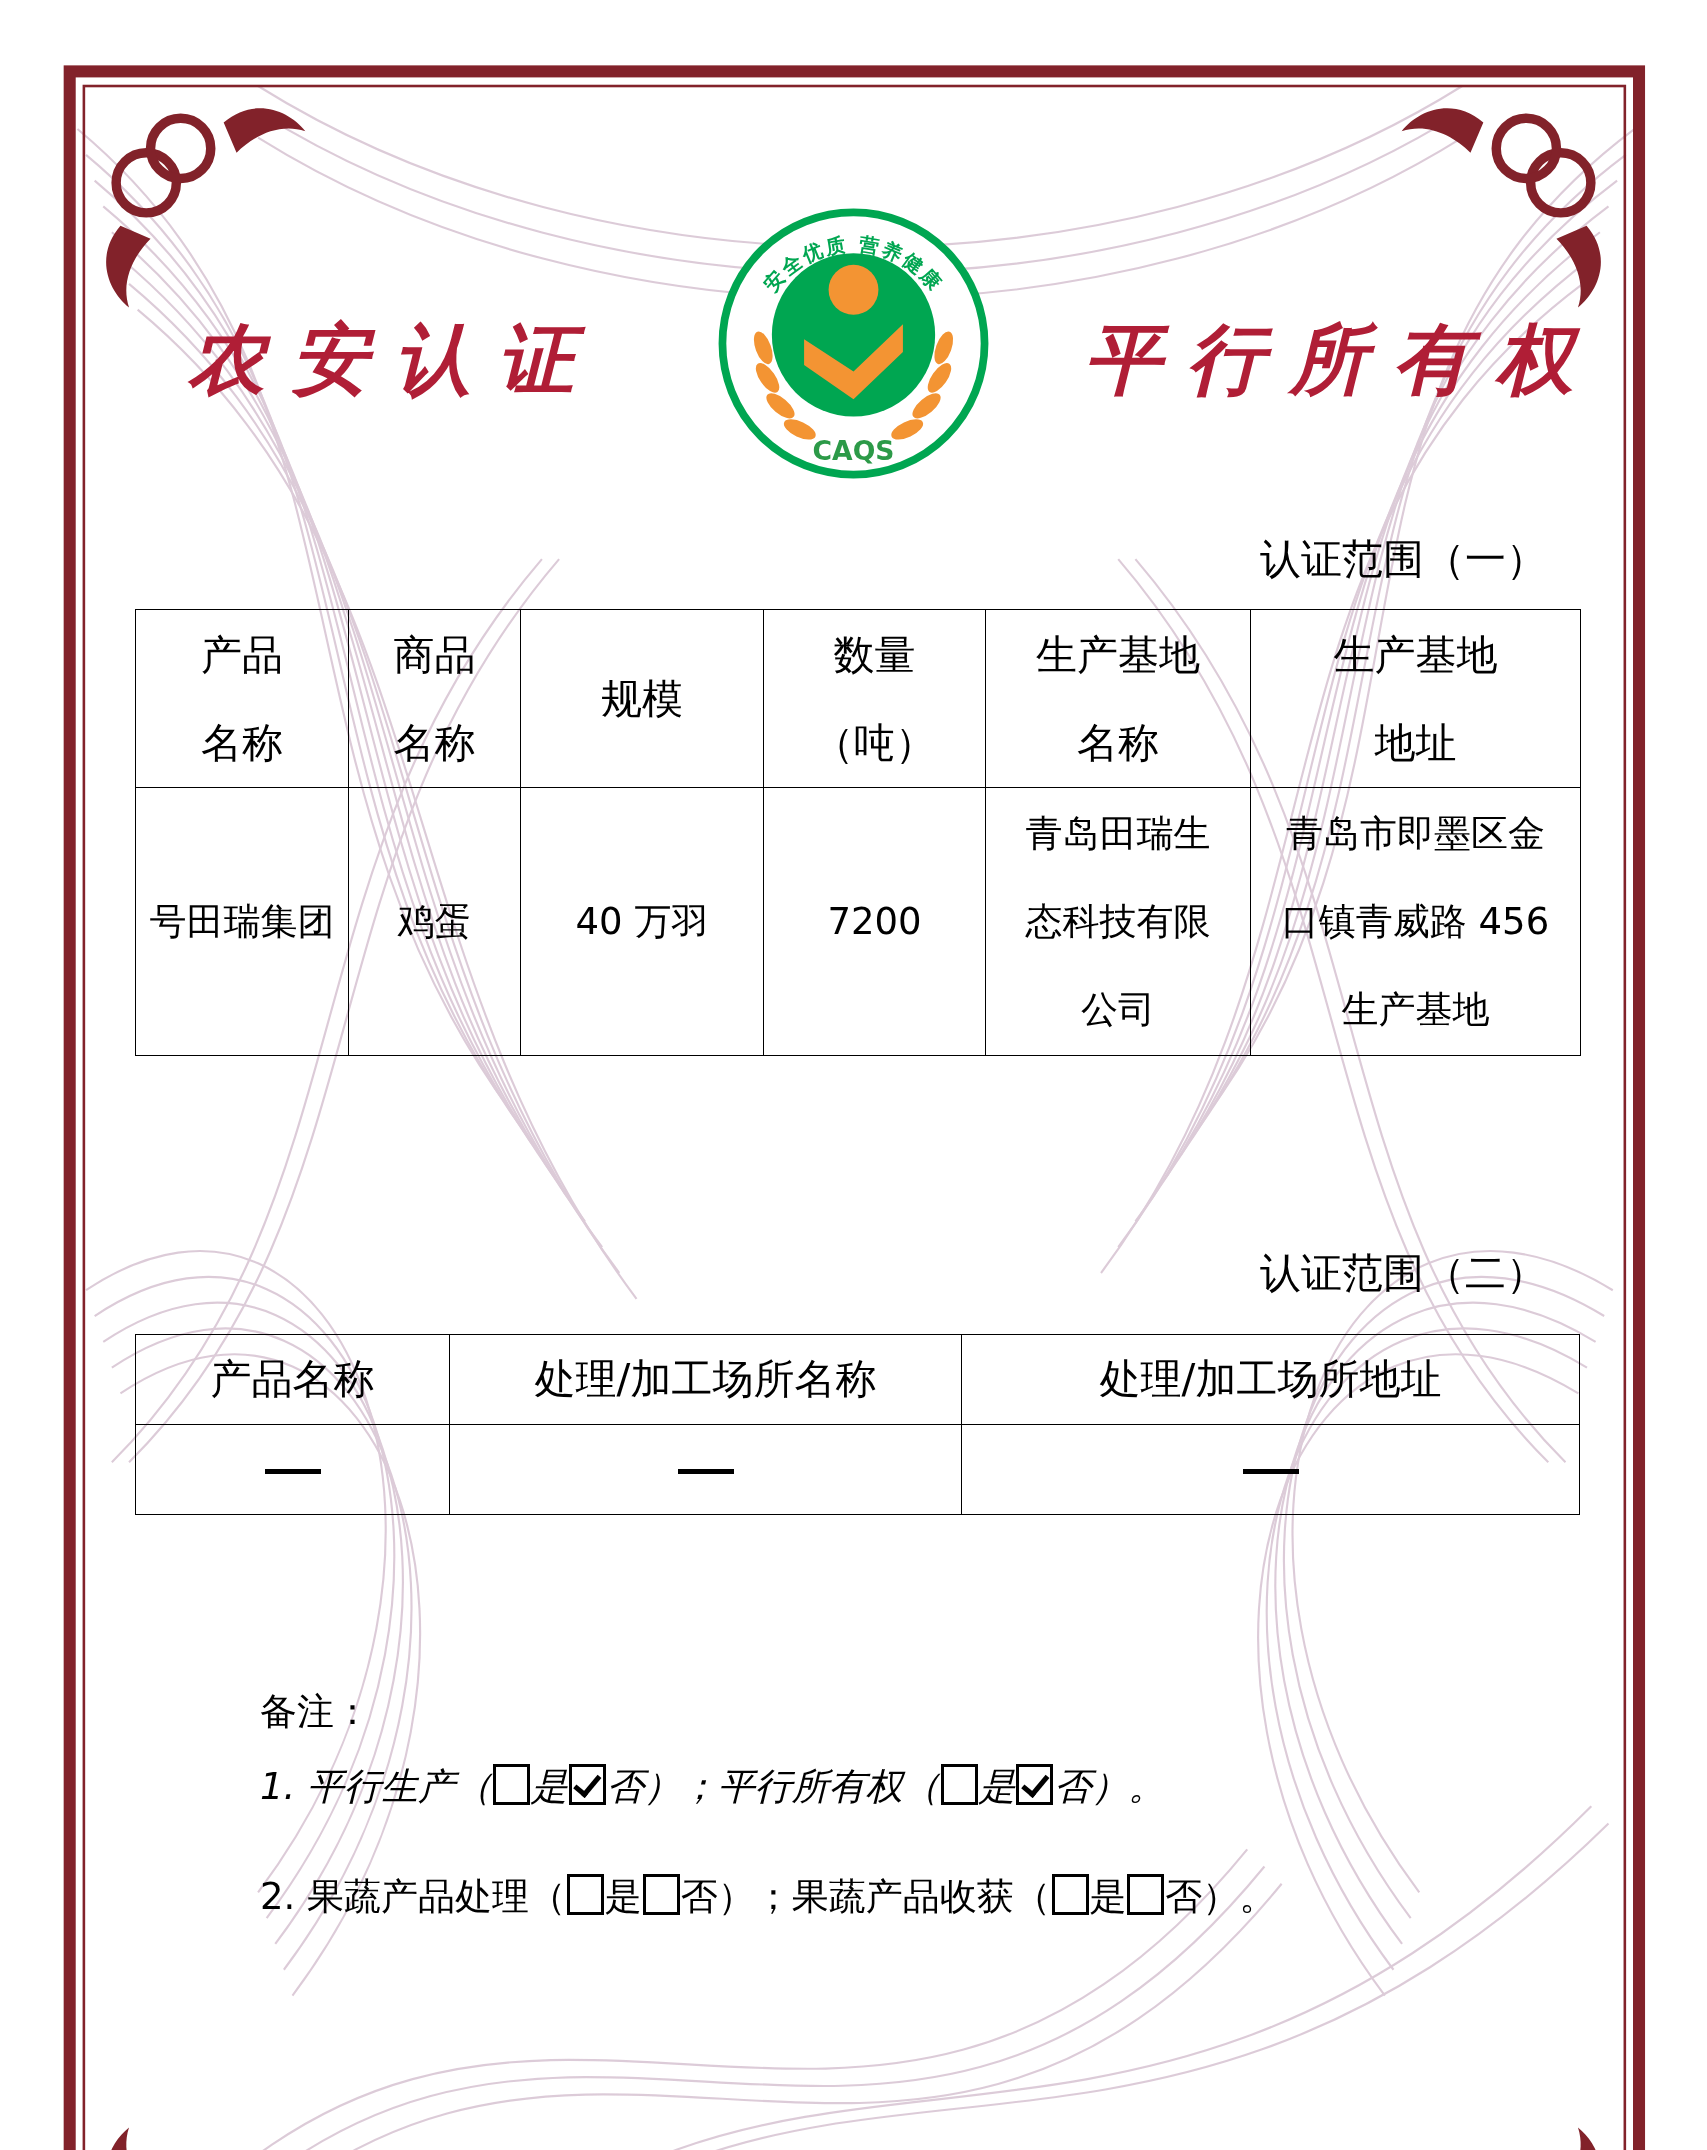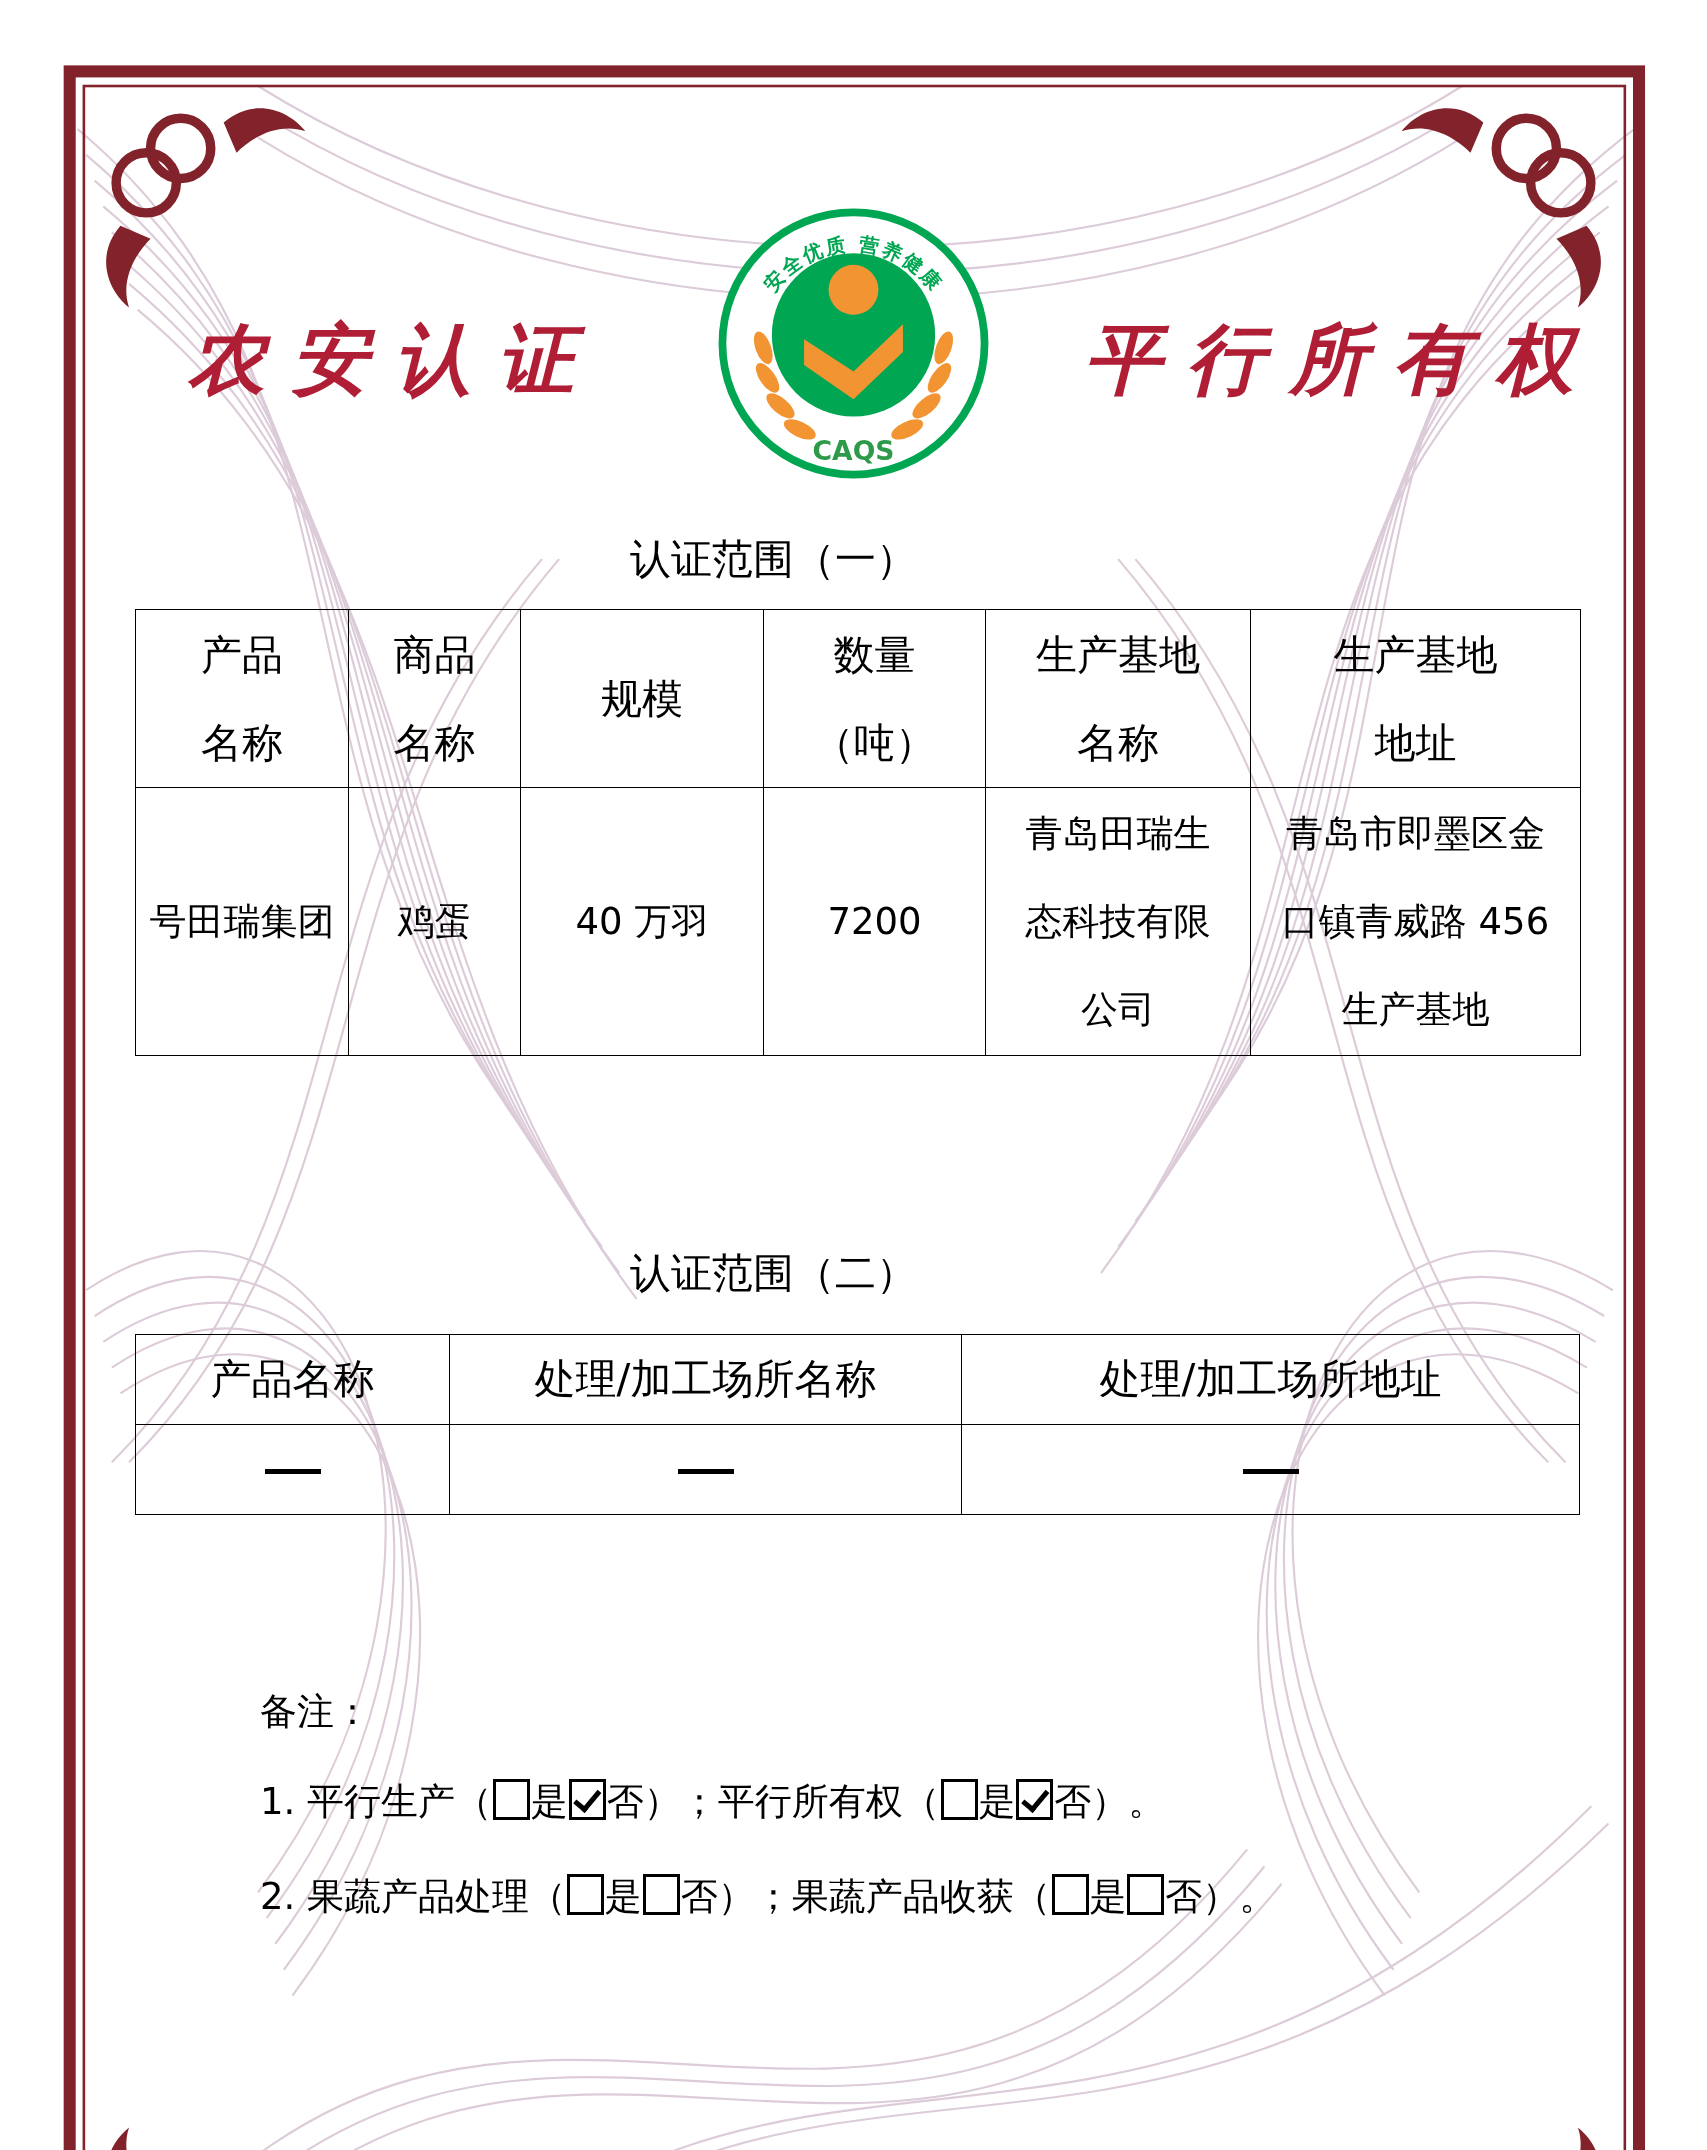--- a/index.html
+++ b/index.html
@@ -18,21 +18,21 @@
     font-family:"DejaVu Serif", serif; font-weight:bold; font-style:italic;
     font-size:77px; color:#b01e36; letter-spacing:26px; line-height:99px;
     white-space:nowrap;
   }
   .title-left { left:188px; }
   .title-right { left:1084px; }
 
   .logo { position:absolute; left:716px; top:206px; width:275px; height:275px; }
 
   .section-heading {
-    position:absolute; left:0; width:1547px; text-align:center;
+    position:absolute; left:0; width:1547px; text-align:right;
     font-family:"DejaVu Sans", sans-serif; font-size:41px; line-height:52px;
   }
 
   table.scope {
     position:absolute; left:135px; width:1444px;
     border-collapse:collapse; table-layout:fixed;
     font-family:"DejaVu Sans", sans-serif;
     background:rgba(255,255,255,0.0);
     border-radius:22px;
   }
@@ -47,21 +47,21 @@
   #scope1 thead th { height:177px; }
   #scope1 tbody td { height:267px; }
   #scope2 { top:1334px; }
   #scope2 th { height:89px; line-height:89px; }
   #scope2 td { height:89px; line-height:89px; }
   .dash { display:inline-block; width:56px; height:4.3px; background:#000; vertical-align:middle; }
 
   .remarks { position:absolute; left:260px; top:1686px; font-family:"DejaVu Sans", sans-serif; font-size:37px; }
   .remarks .line { position:absolute; left:0; white-space:nowrap; line-height:52px; }
   .remarks .label { top:0;text-align:center; }
-  .remarks .l1 { top:90px; }
+  .remarks .l1 { top:75px;font-style:italic; }
   .remarks .l2 { top:185px; }
   .cbox {
     display:inline-block; width:37px; height:41px; border:3.4px solid #000;
     box-sizing:border-box; vertical-align:-6px; position:relative; margin:0 0.9px;
   }
   .cbox.checked::after {
     content:""; position:absolute; left:8.6px; top:3.4px; width:9.5px; height:20.6px;
     border-right:5.2px solid #000; border-bottom:5.2px solid #000; transform:rotate(40deg);
   }
 </style>

